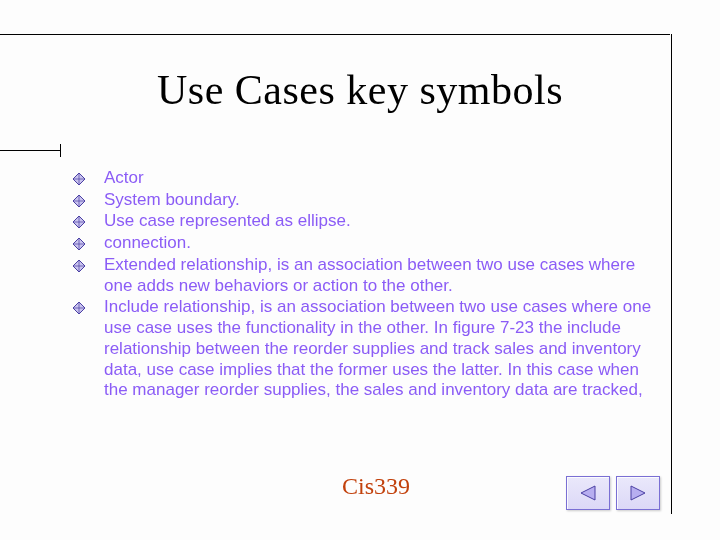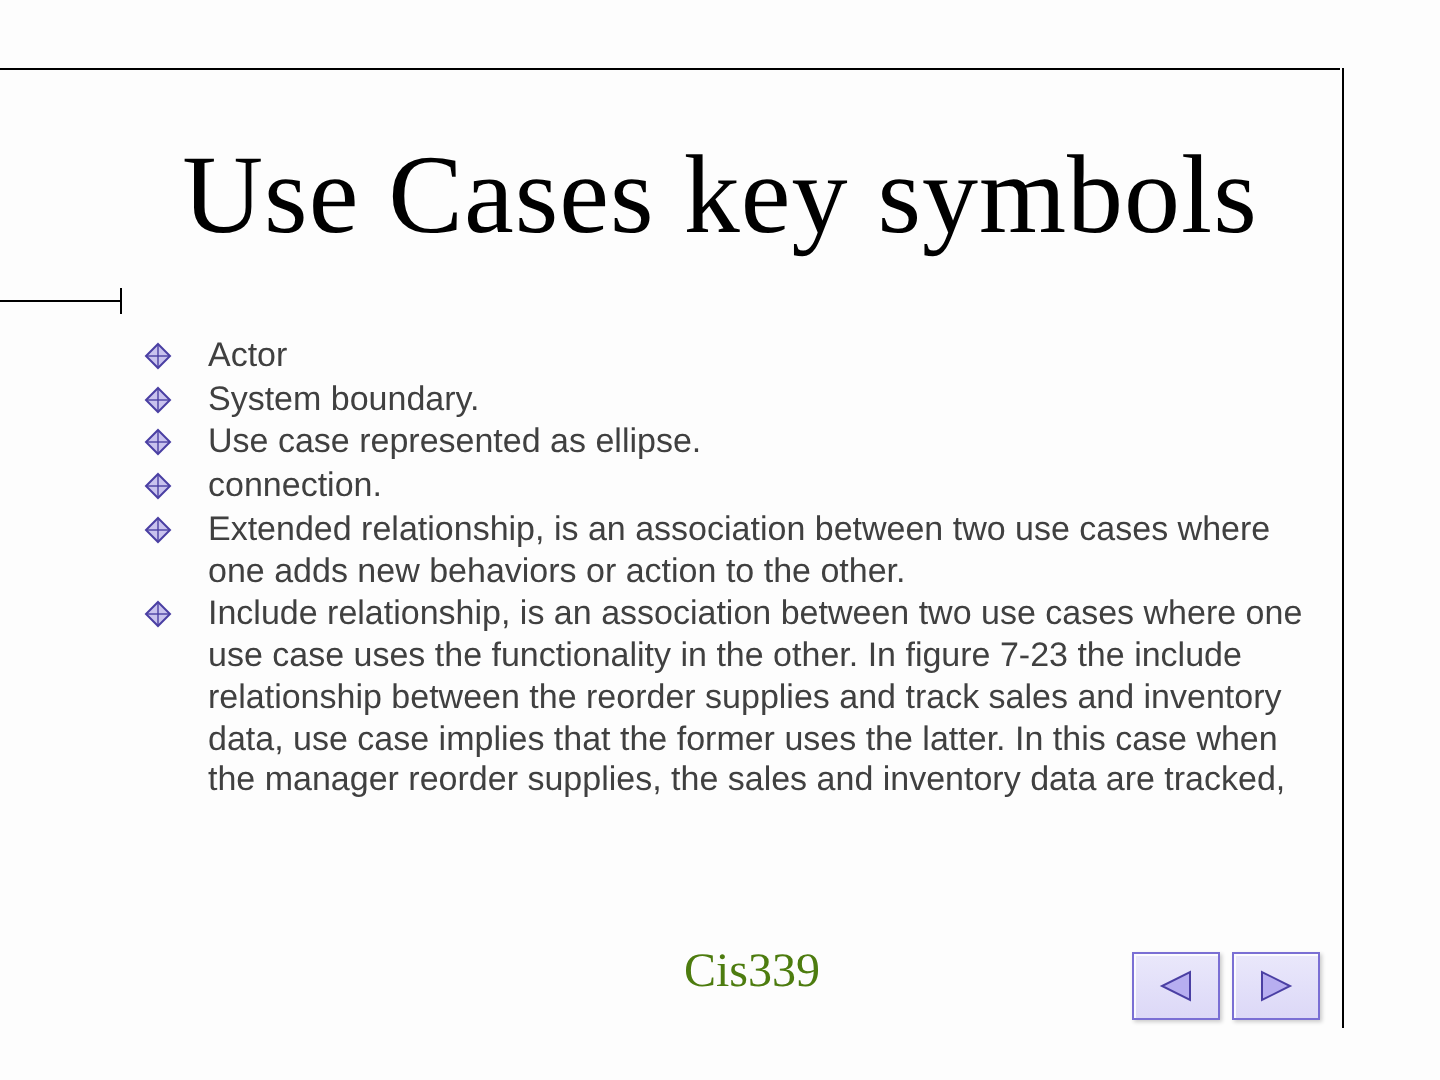--- a/index.html
+++ b/index.html
@@ -20,21 +20,21 @@
   .rule-top {
     position: absolute;
     top: 34px;
     left: 0;
     width: 670px;
     height: 1px;
     background: #000;
   }
   .title {
     font-family: "Times New Roman", Times, serif;
-    font-size: 56px;
+    font-size: 42px;
     font-weight: 400;
     color: #000;
     text-align: center;
     margin: 16px 0 18px 0;
     letter-spacing: 0.5px;
   }
   .rule-mid {
     position: absolute;
     top: 150px;
     left: 0;
@@ -71,33 +71,33 @@
     line-height: 1.22;
   }
   .bullet-icon {
     flex: 0 0 18px;
     height: 14px;
     margin-top: 3px;
     margin-right: 14px;
   }
   .bullet-text {
     font-size: 17px;
-    color: #404040;
+    color: #8b5cf6;
     flex: 1;
   }
   .underline { }
   .footer {
     position: absolute;
     bottom: 40px;
     left: 0;
     width: 100%;
     text-align: center;
     font-family: "Times New Roman", Times, serif;
     font-size: 24px;
-    color: #4d7c0f;
+    color: #c2410c;
     padding-left: 32px;
   }
   .nav {
     position: absolute;
     bottom: 30px;
     right: 60px;
     display: flex;
     gap: 6px;
   }
   .nav-btn {

